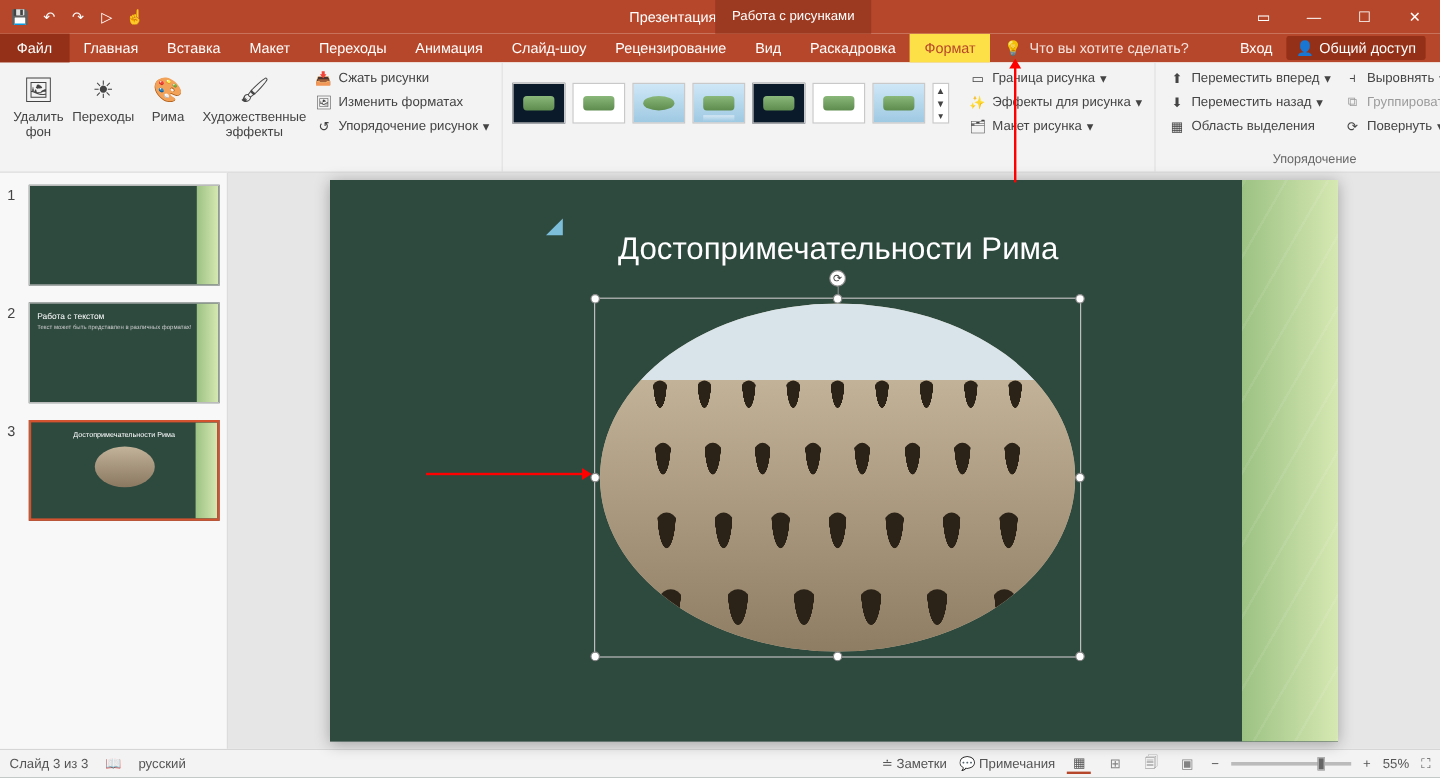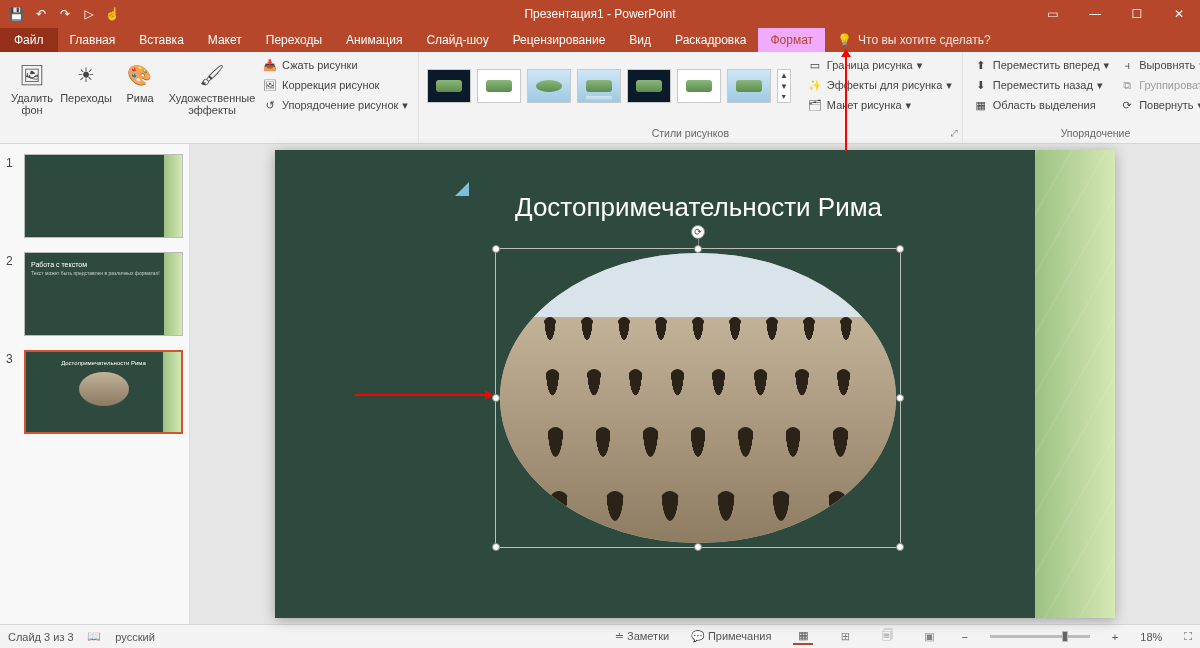--- a/index.html
+++ b/index.html
@@ -11,21 +11,21 @@
 .qat span { width:22px; height:22px; display:flex; align-items:center; justify-content:center; cursor:pointer; }
 .titlebar .center { position:absolute; left:50%; transform:translateX(-50%); display:flex; align-items:center; }
 .titlebar .context-tab { position:absolute; left:596px; top:0; height:28px; background:#9c3a21; padding:0 14px; display:flex; align-items:center; font-size:11px; }
 .winbtns { margin-left:auto; display:flex; }
 .winbtns span { width:42px; height:28px; display:flex; align-items:center; justify-content:center; cursor:pointer; font-size:12px; }
 
 
 .tabs { height:24px; background:#b7472a; display:flex; align-items:stretch; color:#fff; font-size:12px; }
 .tabs .file { background:#933017; padding:0 14px; display:flex; align-items:center; cursor:pointer; }
 .tabs .tab { padding:0 12px; display:flex; align-items:center; cursor:pointer;text-align:right; }
-.tabs .tab.active { background:#f0abfc; color:#b7472a; }
+.tabs .tab.active { background:#fde047; color:#b7472a; }
 .tabs .tell { display:flex; align-items:center; gap:6px; padding:0 12px; opacity:.85; }
 .tabs .right { margin-left:auto; display:flex; align-items:center; gap:12px; padding-right:12px; }
 .tabs .right .share { display:flex; align-items:center; gap:4px; background:#933017; padding:3px 8px; border-radius:2px; }
 
 
 .ribbon { height:92px; background:#f3f3f3; border-bottom:1px solid #d6d6d6; display:flex; }
 .group { border-right:1px solid #e1e1e1; padding:4px 8px 2px; display:flex; flex-direction:column; }
 .group .body { flex:1; display:flex; align-items:flex-start; gap:6px; }
 .group .label { text-align:center; font-size:10.5px; color:#666; padding-bottom:2px; position:relative; }
 .group .label .launcher { position:absolute; right:-4px; bottom:2px; font-size:9px; color:#666; }
@@ -79,38 +79,39 @@
 .t4{top:82%;height:18%}.t4 .arch{width:9%;height:100%}
 
 .arrow { position:absolute; background:red; }
 .arrow.horiz { height:2px; }
 .arrow.vert { width:2px; }
 .arrow .head-r { position:absolute; right:-8px; top:-4px; border:5px solid transparent; border-left:8px solid red; }
 .arrow .head-u { position:absolute; top:-8px; left:-4px; border:5px solid transparent; border-bottom:8px solid red; }
 
 
 .status { height:24px; background:#f3f3f3; border-top:1px solid #d6d6d6; display:flex; align-items:center; font-size:11px; color:#555; padding:0 8px; gap:14px; }
-.status .right { margin-left:auto; display:flex; align-items:center; gap:22px; }
+.status .right { margin-left:auto; display:flex; align-items:center; gap:10px; }
 .viewbtn { width:20px; height:16px; display:flex; align-items:center; justify-content:center; cursor:pointer; opacity:.7; }
 .viewbtn.active { border-bottom:2px solid #b7472a; opacity:1; }
 .zoom-slider { width:100px; height:3px; background:#bbb; position:relative; }
 .zoom-slider .thumb { position:absolute; left:72px; top:-4px; width:6px; height:11px; background:#666; }
 </style>
 </head>
 <body>
 
 <div class="titlebar">
   <div class="qat">
     <span>💾</span>
     <span>↶</span>
     <span>↷</span>
     <span>▷</span>
     <span>☝</span>
   </div>
   <div class="center">Презентация1 - PowerPoint</div>
+  <div class="context-tab">Работа с рисунками</div>
   <div class="winbtns">
     <span>▭</span>
     <span>—</span>
     <span>☐</span>
     <span>✕</span>
   </div>
 </div>
 
 <div class="tabs">
   <div class="file">Файл</div>
@@ -121,20 +122,27 @@
   <div class="tab">Анимация</div>
   <div class="tab">Слайд-шоу</div>
   <div class="tab">Рецензирование</div>
   <div class="tab">Вид</div>
   <div class="tab">Раскадровка</div>
   <div class="tab active">Формат</div>
   <div class="tell">
       <span>💡</span>
       <span>Что вы хотите сделать?</span>
     </div>
+  <div class="right">
+    <span>Вход</span>
+    <span class="share">
+        <span>👤</span>
+        <span>Общий доступ</span>
+      </span>
+  </div>
 </div>
 
 <div class="ribbon">
 
   <div class="group">
     <div class="body">
       <div class="big-btn">
           <div class="ico">🖼</div>
           <div class="txt">Удалить фон</div>
         </div>
@@ -150,21 +158,21 @@
           <div class="ico">🖌</div>
           <div class="txt">Художественные эффекты</div>
         </div>
       <div class="stack">
         <div class="small-row">
             <span class="mini-ico">📥</span>
             <span>Сжать рисунки</span>
           </div>
         <div class="small-row">
             <span class="mini-ico">🖼</span>
-            <span>Коррекция рисунок</span>
+            <span>Изменить форматах</span>
           </div>
         <div class="small-row"><span class="mini-ico">↺</span><span>Упорядочение рисунок</span> ▾</div>
       </div>
     </div>
   </div>
 
   <div class="group" style="flex:1">
     <div class="body">
       <div class="styles-gallery">
         <div class="style-thumb dark"></div>
@@ -179,21 +187,20 @@
             <span>▼</span>
             <span>▾</span>
           </div>
       </div>
       <div class="stack" style="margin-left:8px">
         <div class="small-row"><span class="mini-ico">▭</span><span>Граница рисунка</span> ▾</div>
         <div class="small-row"><span class="mini-ico">✨</span><span>Эффекты для рисунка</span> ▾</div>
         <div class="small-row"><span class="mini-ico">🗂</span><span>Макет рисунка</span> ▾</div>
       </div>
     </div>
-    <div class="label"><span>Стили рисунков</span><span class="launcher">⤢</span></div>
   </div>
 
   <div class="group">
     <div class="body">
       <div class="stack">
         <div class="small-row"><span class="mini-ico">⬆</span><span>Переместить вперед</span> ▾</div>
         <div class="small-row"><span class="mini-ico">⬇</span><span>Переместить назад</span> ▾</div>
         <div class="small-row">
             <span class="mini-ico">▦</span>
             <span>Область выделения</span>
@@ -317,16 +324,16 @@
     <span>💬 <span>Примечания</span></span>
     <span class="viewbtn active">▦</span>
     <span class="viewbtn">⊞</span>
     <span class="viewbtn">🗐</span>
     <span class="viewbtn">▣</span>
     <span>−</span>
     <div class="zoom-slider">
         <div class="thumb"></div>
       </div>
     <span>+</span>
-    <span>18%</span>
+    <span>55%</span>
     <span>⛶</span>
   </div>
 </div>
 
 </body></html>

